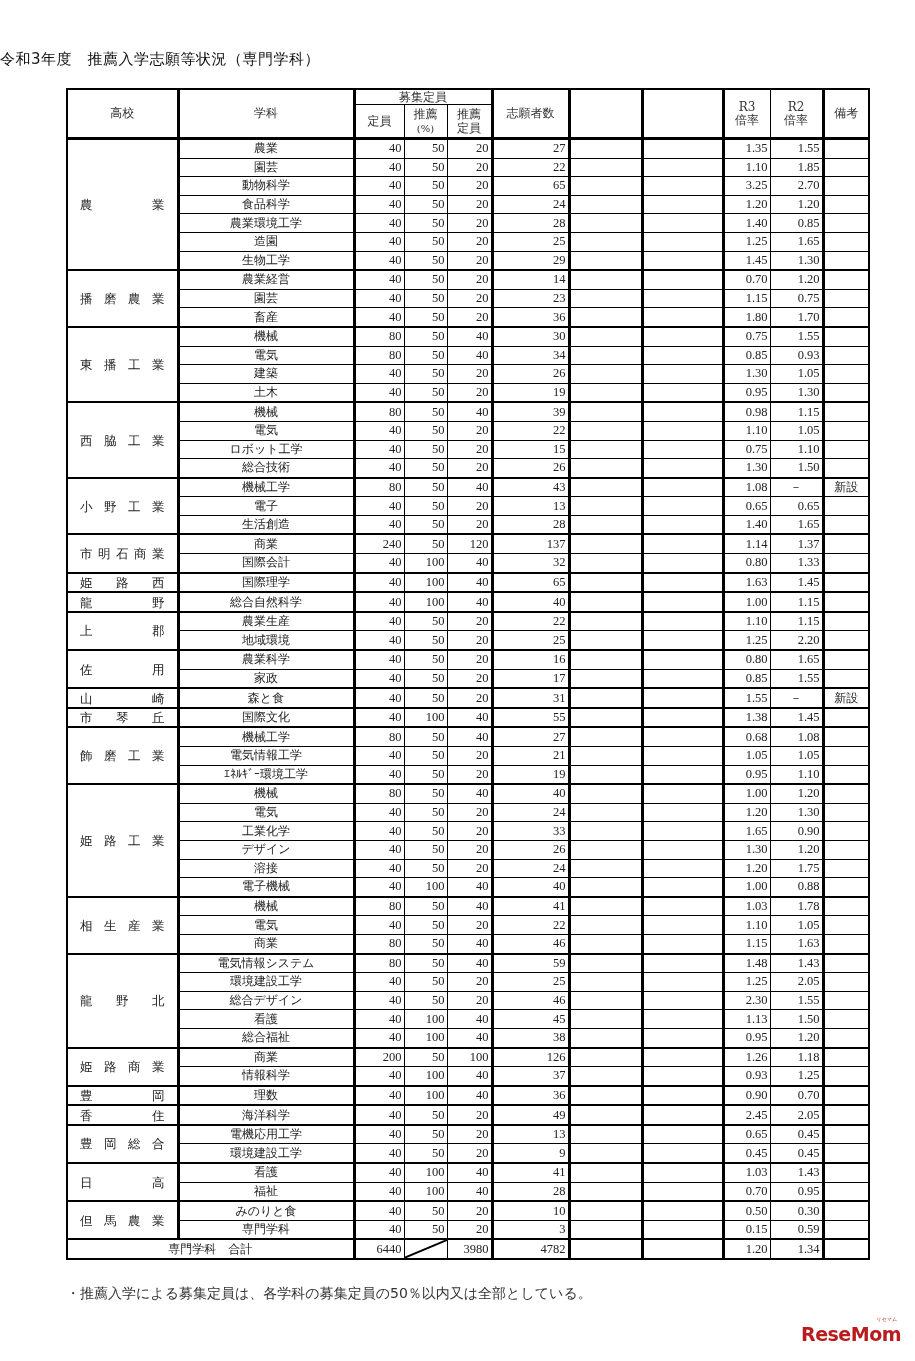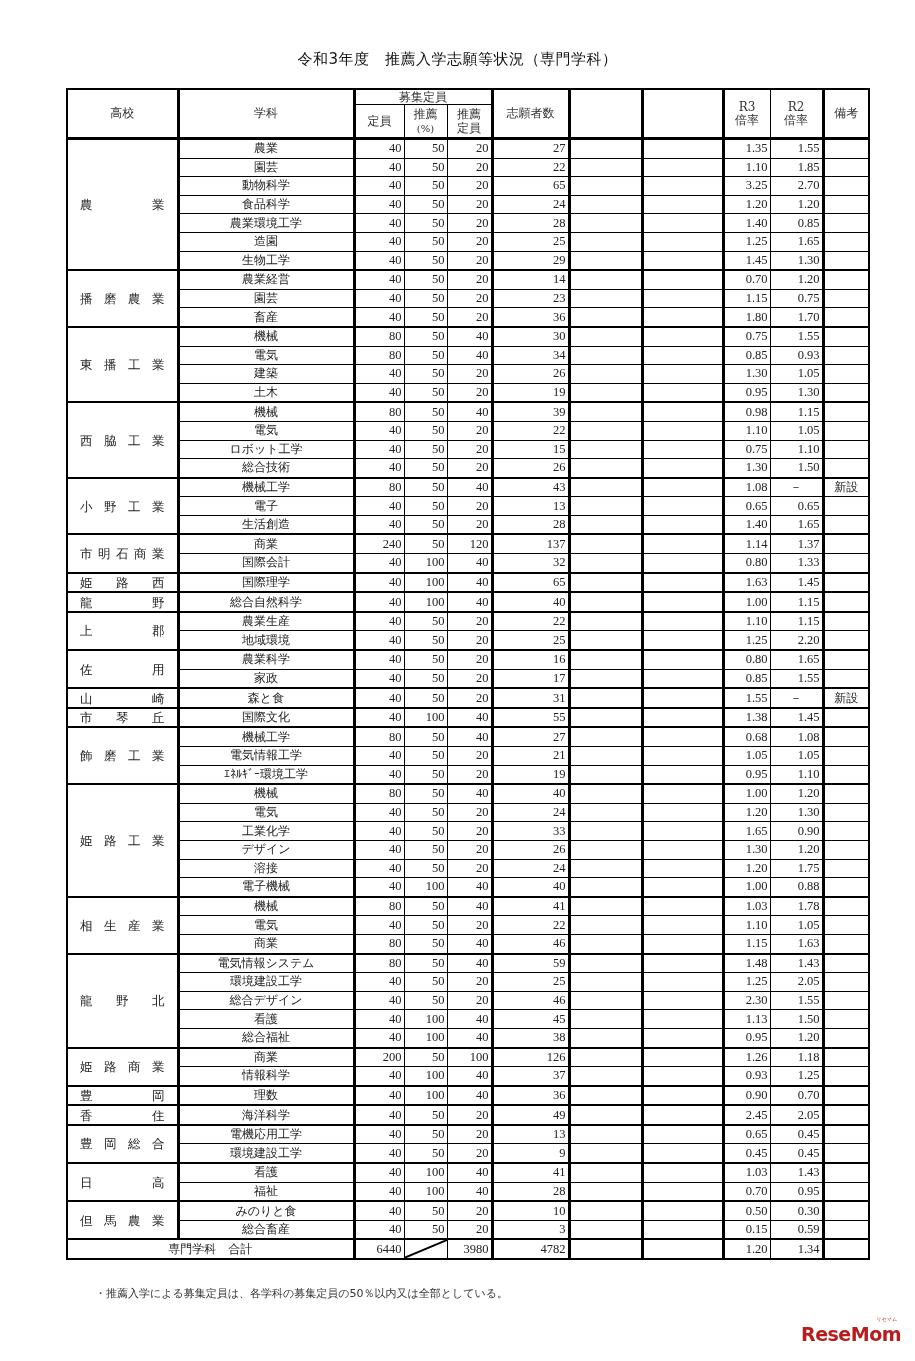--- a/index.html
+++ b/index.html
@@ -1,33 +1,33 @@
 <!DOCTYPE html>
 <html><head>
 <meta charset="utf-8">
 <style>
   html,body{margin:0;padding:0;background:#fff;}
   body{width:915px;height:1361px;position:relative;overflow:hidden;font-family:"DejaVu Serif","Liberation Serif",serif;color:#222;}
-  .title{position:absolute;left:0;width:915px;top:50px;text-align:center;font-family:"DejaVu Sans","Liberation Sans",sans-serif;font-size:15px;font-weight:normal;letter-spacing:0.5px;color:#111;}
+  .title{position:absolute;left:0;width:915px;top:50px;text-align:left;font-family:"DejaVu Sans","Liberation Sans",sans-serif;font-size:15px;font-weight:normal;letter-spacing:0.5px;color:#111;}
   table.main{position:absolute;left:66px;top:88px;border-collapse:collapse;table-layout:fixed;border:2.5px solid #000;font-size:12px;}
   table.main td, table.main th{border:1.6px solid #000;padding:0;height:17.6px;line-height:17px;overflow:hidden;white-space:nowrap;font-weight:normal;}
   table.main th{font-size:12px;color:#333;text-align:center;}
   table.main thead tr.h1 th{height:14px;line-height:13px;}
   table.main thead tr.h2 th{height:32px;line-height:14px;}
   table.main thead{border-bottom:3px solid #000;}
   .num{text-align:right;padding-right:2px !important;font-family:"Liberation Serif","DejaVu Serif",serif;font-size:12.5px;}
   .c{text-align:center;}
   .school{text-align:justify;text-align-last:justify;padding:0 12px !important;font-size:12.5px;}
   .school span{display:block;text-align:justify;text-align-last:justify;}
   .bold-r{border-right:3px solid #000 !important;}
   tr.grp td{border-top:2.6px solid #000;}
   .diag{position:relative;}
   .diag svg{position:absolute;left:0;top:0;width:100%;height:100%;}
   tr.total td{border-top:2.6px solid #000;}
-  .notes{position:absolute;left:66px;top:1284px;font-family:"DejaVu Sans","Liberation Sans",sans-serif;font-size:11px;color:#333;line-height:19px;margin-left:29px;}
+  .notes{position:absolute;left:66px;top:1284px;font-family:"DejaVu Sans","Liberation Sans",sans-serif;font-size:14px;color:#333;line-height:19px;}
   .logo{position:absolute;right:14px;top:1323px;font-family:"DejaVu Sans","Liberation Sans",sans-serif;font-weight:bold;font-size:19px;color:#b91c1c;letter-spacing:-0.5px;}
   .logo small{position:absolute;right:4px;top:-7px;font-size:5px;font-weight:normal;letter-spacing:0;}
 </style>
 </head>
 <body>
 
 <div class="title">令和3年度　推薦入学志願等状況（専門学科）</div>
 
 <table class="main">
   <colgroup>
@@ -806,21 +806,21 @@
         <td class="num">50</td>
         <td class="num bold-r">20</td>
         <td class="num bold-r">10</td>
         <td class="bold-r"></td>
         <td class="bold-r"></td>
         <td class="num">0.50</td>
         <td class="num bold-r">0.30</td>
         <td class="c"></td>
       </tr>
       <tr>
-        <td class="c bold-r">総合畜産</td>
+        <td class="c bold-r">専門学科</td>
         <td class="num">40</td>
         <td class="num">50</td>
         <td class="num bold-r">20</td>
         <td class="num bold-r">3</td>
         <td class="bold-r"></td>
         <td class="bold-r"></td>
         <td class="num">0.15</td>
         <td class="num bold-r">0.59</td>
         <td class="c"></td>
       </tr>

